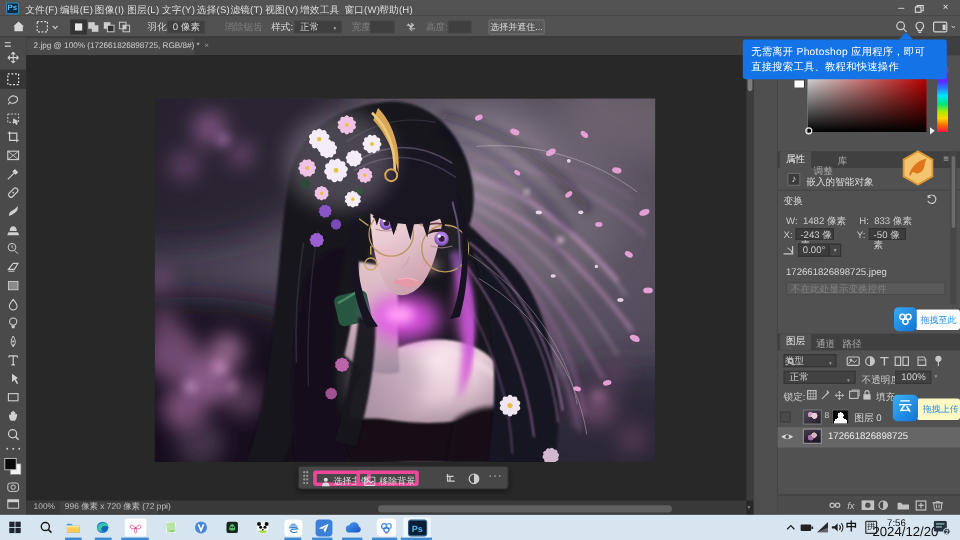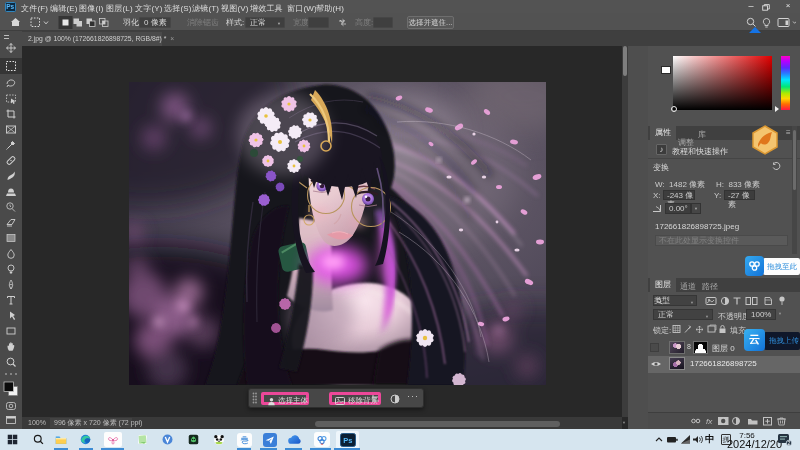--- a/index.html
+++ b/index.html
@@ -563,34 +563,34 @@
   <div class="ab" style="left:133px;top:10px;width:9px;height:54px;background:linear-gradient(to bottom,#ff00c8 0%,#b400ff 10%,#5a2bff 22%,#2979ff 32%,#00e5ff 44%,#00e676 57%,#aeea00 69%,#ffd600 79%,#ff6d00 89%,#ff1744 100%)"></div>
   <div class="ab" style="left:127px;top:60px;width:0;height:0;border-top:3px solid transparent;border-bottom:3px solid transparent;border-left:4px solid #f0f0f0"></div>
 
   <div class="ab" style="left:0;top:80px;width:152px;height:14px;background:#404040"></div>
   <div class="ab" style="left:2px;top:80px;width:26px;height:14px;background:#515151;color:#e8e8e8;text-align:center;line-height:14px">属性</div>
   <span class="ab" style="left:30px;top:91px;color:#a8a8a8">调整</span>
   <span class="ab" style="left:50px;top:83px;color:#a8a8a8">库</span>
   <span class="ab" style="left:138px;top:82px;color:#b5b5b5">≡</span>
 
   <div class="ab" style="left:8px;top:98px;width:11px;height:11px;background:#3c3c3c;border:1px solid #666;border-radius:1px;color:#ddd;font-size:8px;text-align:center;line-height:10px">♪</div>
-  <span class="ab" style="left:24px;top:100px;color:#dedede">教程和快速操作</span>
+  <span class="ab" style="left:24px;top:100px;color:#dedede">嵌入的智能对象</span>
   <div class="ab" style="left:0;top:112px;width:152px;height:1px;background:#454545"></div>
 
   <span class="ab" style="left:5px;top:116px;color:#d8d8d8">变换</span>
   <svg class="ab" style="left:124px;top:116px" width="9" height="9" viewBox="0 0 9 9" fill="none" stroke="#c8c8c8" stroke-width="1">
         <path d="M1.5 2 A3.5 3.5 0 1 1 1.2 5.5"></path>
         <path d="M1.5 0.5 V2.5 H3.5" stroke-width=".9"></path>
       </svg>
   <span class="ab" style="left:7px;top:133px">W:&nbsp; 1482 像素</span>
   <span class="ab" style="left:68px;top:133px">H:&nbsp; 833 像素</span>
   <span class="ab" style="left:5px;top:145px">X:</span>
   <div class="ab" style="left:15px;top:143.5px;width:32px;height:10.5px;background:#3d3d3d;border:1px solid #333;line-height:9px;padding-left:3px">-243 像素</div>
   <span class="ab" style="left:66px;top:145px">Y:</span>
-  <div class="ab" style="left:76px;top:143.5px;width:31px;height:10.5px;background:#3d3d3d;border:1px solid #333;line-height:9px;padding-left:3px">-27 像素</div>
+  <div class="ab" style="left:76px;top:143.5px;width:31px;height:10.5px;background:#3d3d3d;border:1px solid #333;line-height:9px;padding-left:3px">-50 像素</div>
   <svg class="ab" style="left:4px;top:158px" width="10" height="9">
         <path d="M1 7.5 L8.5 7.5 L8.5 1" stroke="#c8c8c8" stroke-width="1" fill="none"></path>
         <path d="M8.5 7.5 A7 7 0 0 0 4 2.5" stroke="#c8c8c8" stroke-width=".8" fill="none"></path>
       </svg>
   <div class="ab" style="left:17px;top:157px;width:26px;height:10.5px;background:#3d3d3d;border:1px solid #333;line-height:9px;padding-left:3px">0.00°</div>
   <div class="ab" style="left:43px;top:157px;width:10px;height:10.5px;background:#464646;border:1px solid #333;color:#aaa;font-size:4px;text-align:center;line-height:9px">▼</div>
   <span class="ab" style="left:7px;top:176px;color:#d6d6d6">172661826898725.jpeg</span>
   <div class="ab" style="left:7px;top:189px;width:133px;height:11px;background:#5a5a5a;border:1px solid #4a4a4a;color:#818181;line-height:10px;padding-left:3px">不在此处显示变换控件</div>
   <div class="ab" style="left:144px;top:80px;width:5px;height:128px;background:#464646"></div>
   <div class="ab" style="left:145px;top:84px;width:3px;height:60px;background:#6b6b6b;border-radius:1.5px"></div>
@@ -661,21 +661,21 @@
   <span class="ab" style="left:64px;top:297px;color:#d8d8d8">图层 0</span>
 
   <div class="ab" style="left:0;top:310px;width:152px;height:17px;background:#666666"></div>
   <svg class="ab" style="left:3px;top:314px" width="10" height="8">
         <path d="M0 4 Q5 0 10 4 Q5 8 0 4 Z" fill="#d8d8d8"></path>
         <circle cx="5" cy="4" r="1.6" fill="#555"></circle>
       </svg>
   <div class="ab" style="left:21px;top:311px;width:16px;height:13px;border:1px solid #8a8a8a;background:radial-gradient(circle at 60% 42%,#d8b3c0 0 20%,transparent 23%),radial-gradient(circle at 40% 60%,#a570a8 0 22%,transparent 25%),linear-gradient(160deg,#453c50,#16121e)"></div>
   <span class="ab" style="left:42px;top:313px;color:#e8e8e8">172661826898725</span>
 
-  <div class="ab" style="left:116px;top:286px;width:36px;height:18px;background:#0f172a;border-radius:2px;color:#2f8fdc;line-height:18px;padding-left:5px;font-size:7.5px">拖拽上传</div>
+  <div class="ab" style="left:116px;top:286px;width:36px;height:18px;background:#fef9c3;border-radius:2px;color:#2f8fdc;line-height:18px;padding-left:5px;font-size:7.5px">拖拽上传</div>
   <div class="ab" style="left:96px;top:283px;width:21px;height:22px;background:linear-gradient(135deg,#38b2f2,#1272d8);border-radius:4px;color:#fff;font-size:11px;font-weight:bold;text-align:center;line-height:21px">云</div>
 
   <div class="ab" style="left:0;top:366px;width:152px;height:17px;background:#4c4c4c;border-top:1px solid #3e3e3e"></div>
   <svg class="ab" style="left:42px;top:370px" width="100" height="10" viewBox="0 0 100 10" fill="none" stroke="#c2c2c2" stroke-width="1">
     <circle cx="3.5" cy="5" r="1.8"></circle>
         <circle cx="8" cy="5" r="1.8"></circle>
     <text x="16" y="8" fill="#c2c2c2" stroke="none" font-size="8" font-style="italic" font-family="Liberation Sans">fx</text>
     <rect x="28.5" y="1.5" width="9.5" height="7" fill="#c2c2c2"></rect>
         <circle cx="33.2" cy="5" r="2.2" fill="#4c4c4c" stroke="none"></circle>
     <circle cx="46" cy="5" r="3.5"></circle>
@@ -705,21 +705,21 @@
           <circle cx="1.5" cy="7.5" r=".9"></circle>
           <circle cx="4" cy="7.5" r=".9"></circle>
           <circle cx="1.5" cy="10.5" r=".9"></circle>
           <circle cx="4" cy="10.5" r=".9"></circle>
         </g>
       </svg>
   <div class="cbtn" style="left:12px;width:48px;padding-left:14px">选择主体<svg style="position:absolute;left:3px;top:2px" width="9" height="9" viewBox="0 0 9 9">
           <circle cx="4.5" cy="2.8" r="1.7" fill="#dcdcdc"></circle>
           <path d="M1.3 8.3 a3.2 3.2 0 0 1 6.4 0 Z" fill="#dcdcdc"></path>
         </svg></div>
-  <div class="cbtn" style="left:80px;width:52px;padding-left:16px">移除背景<svg style="position:absolute;left:3px;top:2.5px" width="10" height="8" viewBox="0 0 10 8">
+  <div class="cbtn" style="left:48px;width:52px;padding-left:16px">移除背景<svg style="position:absolute;left:3px;top:2.5px" width="10" height="8" viewBox="0 0 10 8">
           <rect x=".5" y=".5" width="9" height="7" rx="1" fill="none" stroke="#dcdcdc" stroke-width=".9"></rect>
           <path d="M1.5 6 L4 3.5 6 5.5 7.5 4 8.5 5" stroke="#dcdcdc" stroke-width=".9" fill="none"></path>
           <circle cx="3.2" cy="2.2" r=".7" fill="#dcdcdc"></circle>
         </svg></div>
   <svg class="ab" style="left:122px;top:5px" width="10" height="10" viewBox="0 0 10 10">
         <path d="M2 1 v6 h6 M1 3 h6 M4 3 v4" stroke="#cdcdcd" stroke-width="1" fill="none"></path>
       </svg>
   <svg class="ab" style="left:141px;top:5px" width="10" height="10" viewBox="0 0 10 10">
         <circle cx="5" cy="5" r="4" fill="none" stroke="#cdcdcd" stroke-width="1"></circle>
         <path d="M5 1 a4 4 0 0 1 0 8 Z" fill="#cdcdcd"></path>
@@ -846,14 +846,15 @@
     <svg class="ab" style="left:-22px;top:5px" width="14" height="12">
           <rect x="0" y="0" width="11" height="9" rx="1.5" fill="#253341"></rect>
           <rect x="2" y="2" width="7" height="1.2" fill="#8aa"></rect>
           <rect x="2" y="4.5" width="5" height="1.2" fill="#8aa"></rect>
           <circle cx="11" cy="9" r="2.8" fill="#2a3a4a" stroke="#d6e5ef" stroke-width=".8"></circle>
           <text x="11" y="11" text-anchor="middle" font-size="5" fill="#fff" font-family="Liberation Sans">2</text>
         </svg>
   </div>
 </div>
 
+<div id="tooltip" class="ab">无需离开 Photoshop 应用程序，即可<br>直接搜索工具、教程和快速操作</div>
 <div id="tipcaret" class="ab"></div>
 
 </div>
 </body></html>

